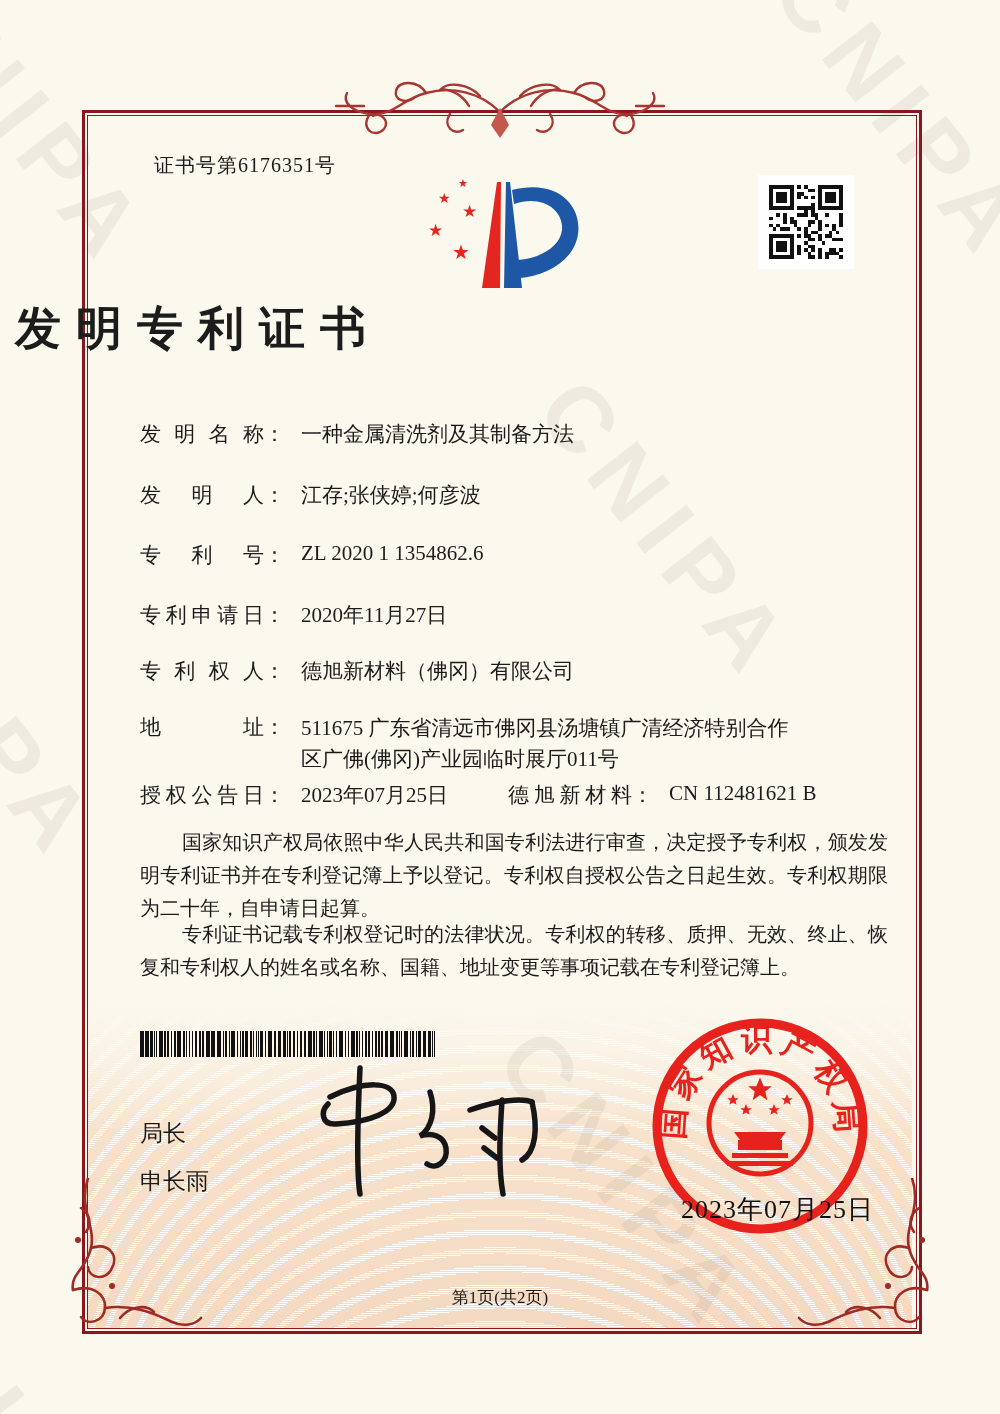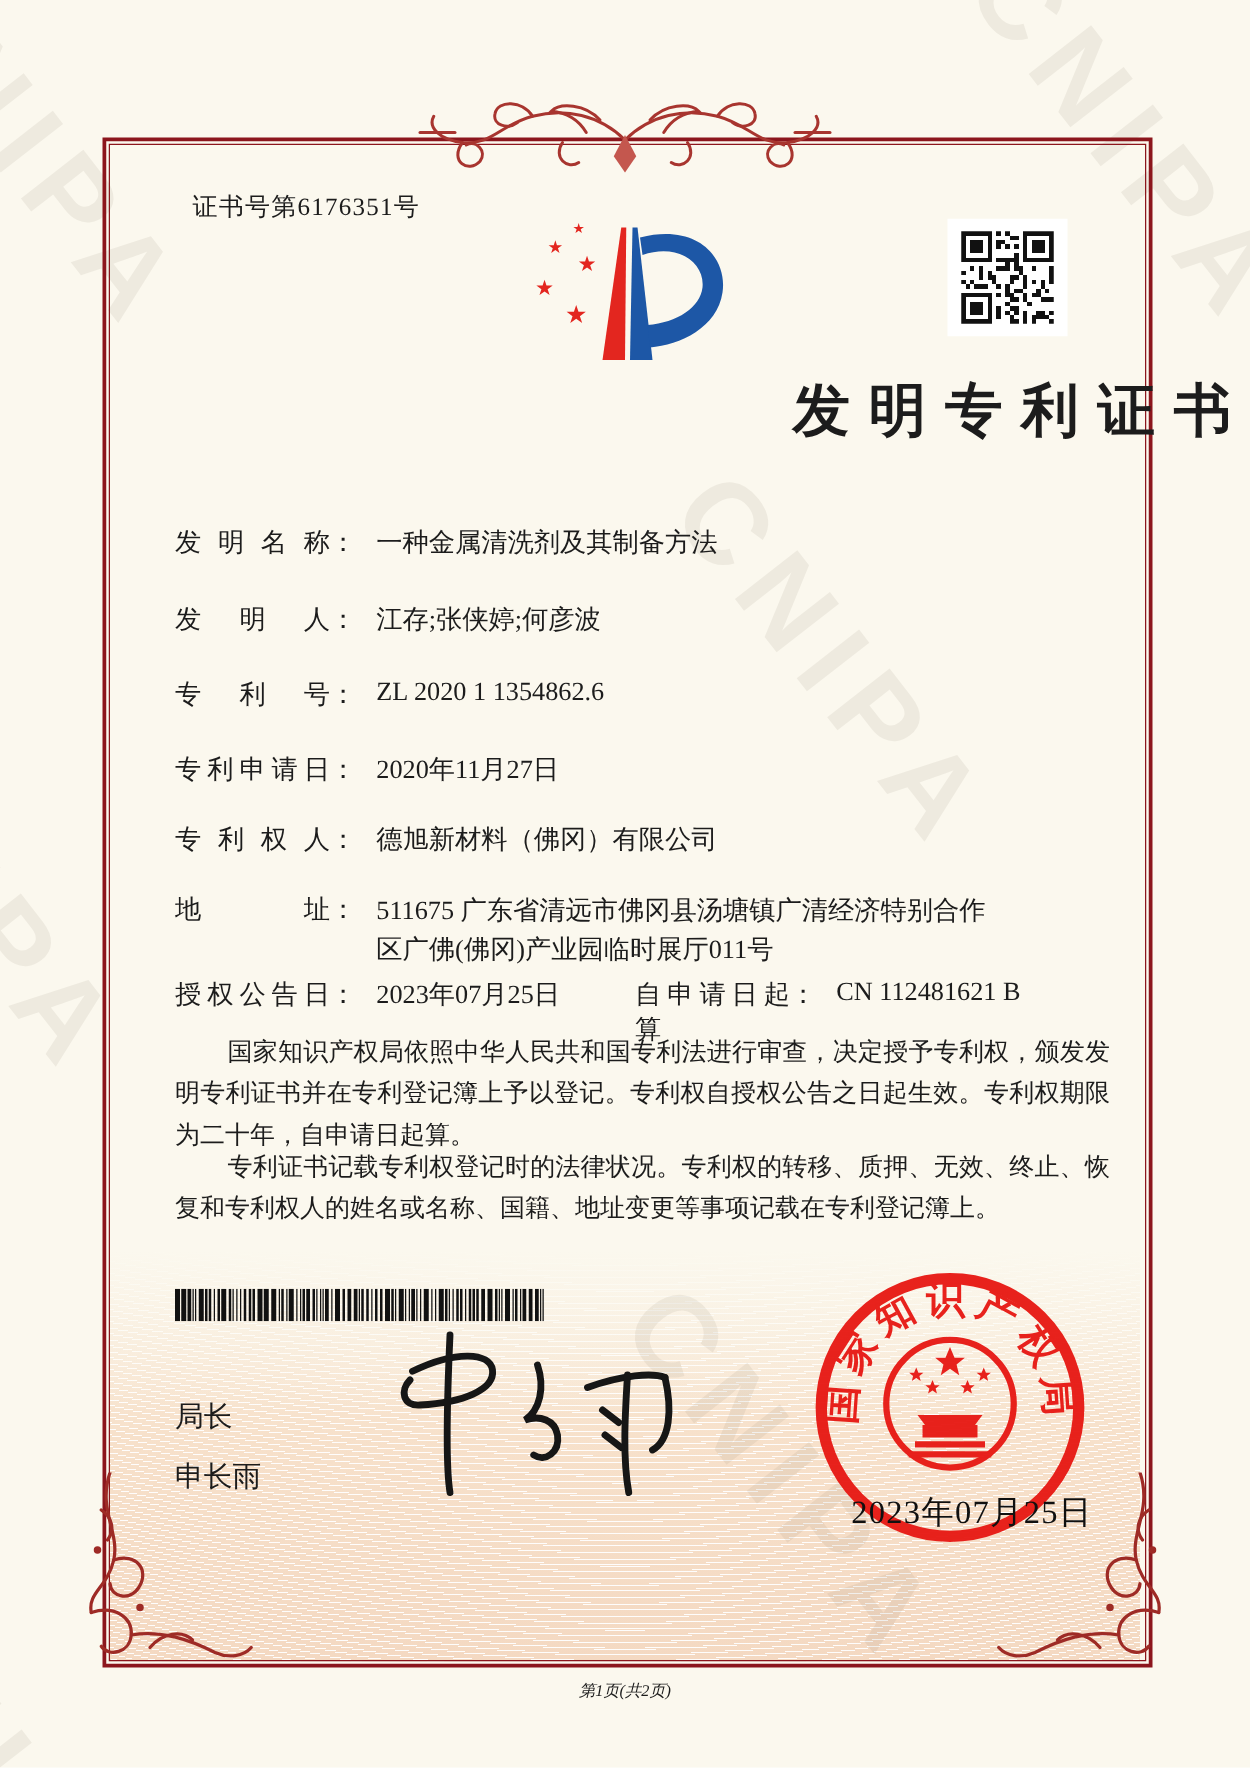--- a/index.html
+++ b/index.html
@@ -19,42 +19,42 @@
   .frame{position:absolute;left:82px;top:110px;width:834px;height:1218px;
          border:3px solid #8c161d;z-index:2;pointer-events:none;}
   .frame::after{content:"";position:absolute;inset:2px;border:1px solid #8c161d;}
   .ornament{position:absolute;z-index:3;pointer-events:none;}
   
   .cert-no{position:absolute;left:130px;top:152px;font-size:20px;letter-spacing:1px;z-index:4;margin-left:24px;}
   .logo{position:absolute;left:420px;top:170px;width:170px;height:125px;z-index:4;}
   .logo .star{position:absolute;color:#e3261f;line-height:1;}
   .qr-box{position:absolute;left:758px;top:175px;width:96px;height:94px;background:#fff;z-index:4;
           display:flex;align-items:center;justify-content:center;}
-  .title{position:absolute;left:0;top:298px;width:100%;text-align:right;font-size:46px;
+  .title{position:absolute;left:0;top:298px;width:100%;text-align:left;font-size:46px;
          font-weight:bold;letter-spacing:15px;text-indent:15px;z-index:4;}
   
   .frow{position:absolute;left:140px;width:760px;font-size:21px;z-index:4;}
   .flabel{display:inline-block;width:124px;text-align:justify;text-align-last:justify;vertical-align:top;}
   .fcolon{display:inline-block;vertical-align:top;}
   .fvalue{display:inline-block;margin-left:16px;vertical-align:top;}
   .addr .fvalue{width:505px;line-height:31px;font-family:Liberation Serif, serif;}
   .pair2{position:absolute;left:368px;top:0;}
   
   .para{position:absolute;left:140px;width:748px;font-size:20px;line-height:33px;
         text-indent:2.1em;text-align:justify;z-index:4;}
   
   .barcode{position:absolute;left:140px;top:1031px;width:300px;height:26px;z-index:4;}
   .director{position:absolute;left:140px;top:1118px;font-family:Liberation Sans, sans-serif;
             font-size:23px;z-index:4;}
   .director div{margin-bottom:17px;}
   .signature{position:absolute;left:270px;top:1052px;z-index:4;}
   .seal{position:absolute;left:650px;top:1016px;width:220px;height:220px;z-index:4;opacity:.95;}
   .seal-date{position:absolute;left:681px;top:1192px;font-size:26px;color:#101010;
              letter-spacing:1px;z-index:5;}
-  .page-info{position:absolute;left:0;top:1344px;width:100%;text-align:center;font-size:13px;z-index:4;font-style:italic;}
+  .page-info{position:absolute;left:0;top:1286px;width:100%;text-align:center;font-size:17px;z-index:4;}
   .continuation{position:absolute;left:0;top:1342px;width:100%;text-align:center;font-size:22px;
                 letter-spacing:4px;z-index:4;}
 </style>
 </head>
 <body>
 
 <div class="page">
 
   <span class="wm" style="left:-45px;top:-55px">CNIPA</span>
   <span class="wm" style="left:835px;top:-60px">CNIPA</span>
@@ -248,21 +248,21 @@
   </div>
   <div class="frow" style="top:657px">
     <span class="flabel">专 利 权 人</span><span class="fcolon">：</span><span class="fvalue">德旭新材料（佛冈）有限公司</span>
   </div>
   <div class="frow addr" style="top:713px">
     <span class="flabel">地 址</span><span class="fcolon">：</span><span class="fvalue">511675 广东省清远市佛冈县汤塘镇广清经济特别合作区广佛(佛冈)产业园临时展厅011号</span>
   </div>
   <div class="frow" style="top:781px">
     <span class="flabel">授权公告日</span><span class="fcolon">：</span><span class="fvalue">2023年07月25日</span>
     <span class="pair2">
-      <span class="flabel">自申请日起算</span><span class="fcolon">：</span><span class="fvalue">CN 112481621 B</span>
+      <span class="flabel">德旭新材料</span><span class="fcolon">：</span><span class="fvalue">CN 112481621 B</span>
     </span>
   </div>
 
   <div class="para" style="top:826px">国家知识产权局依照中华人民共和国专利法进行审查，决定授予专利权，颁发发明专利证书并在专利登记簿上予以登记。专利权自授权公告之日起生效。专利权期限为二十年，自申请日起算。</div>
   <div class="para" style="top:918px">专利证书记载专利权登记时的法律状况。专利权的转移、质押、无效、终止、恢复和专利权人的姓名或名称、国籍、地址变更等事项记载在专利登记簿上。</div>
 
   <svg class="barcode" id="barcode" viewBox="0 0 300 26" preserveAspectRatio="none">
       <rect x="0" y="0" width="4" height="26" fill="#111"></rect>
       <rect x="5" y="0" width="4" height="26" fill="#111"></rect>
       <rect x="10" y="0" width="3" height="26" fill="#111"></rect>

